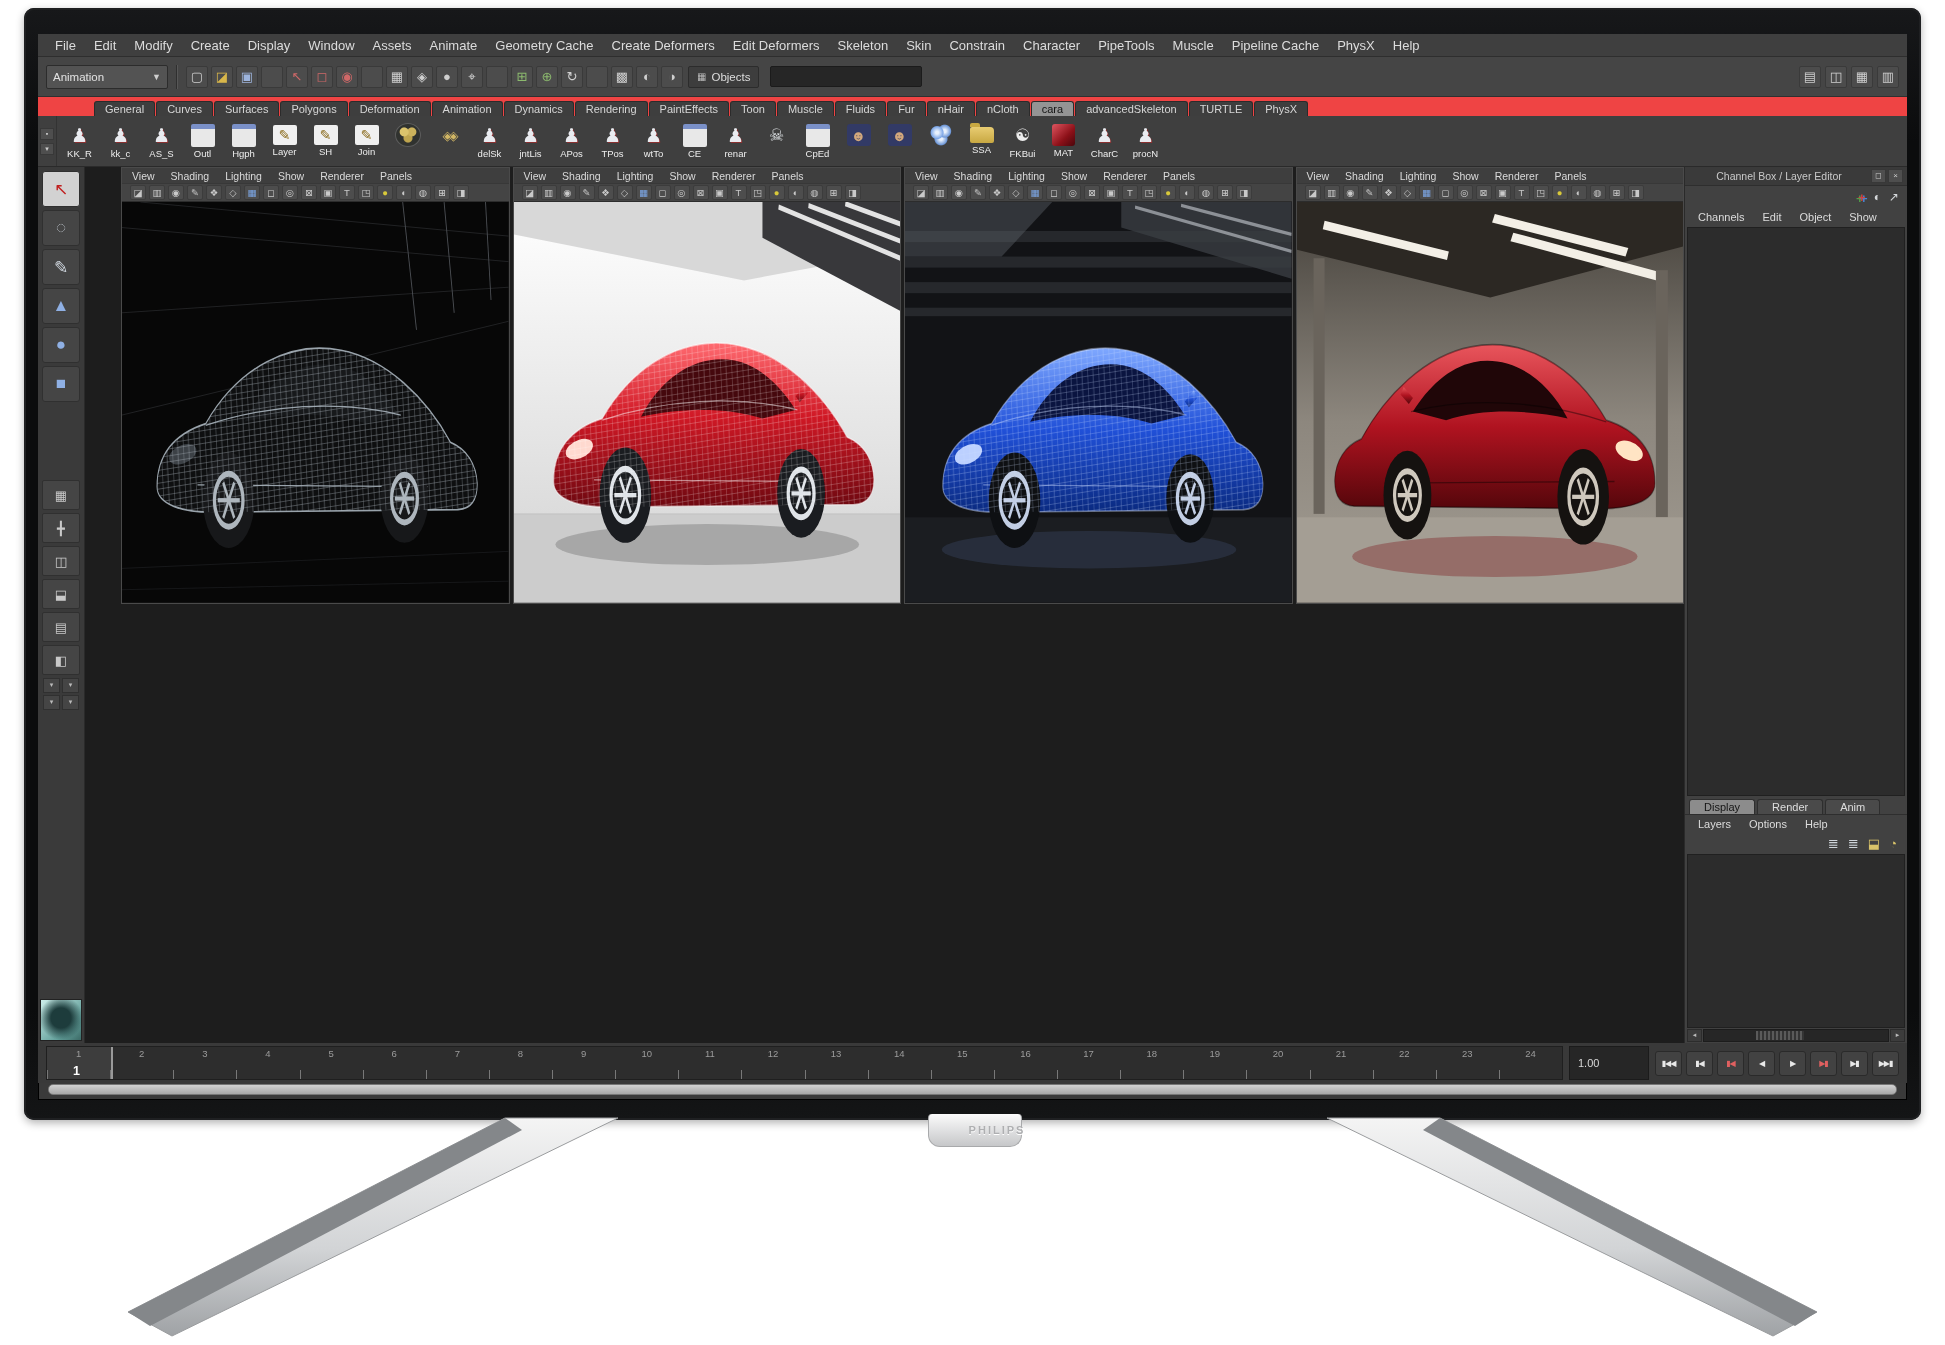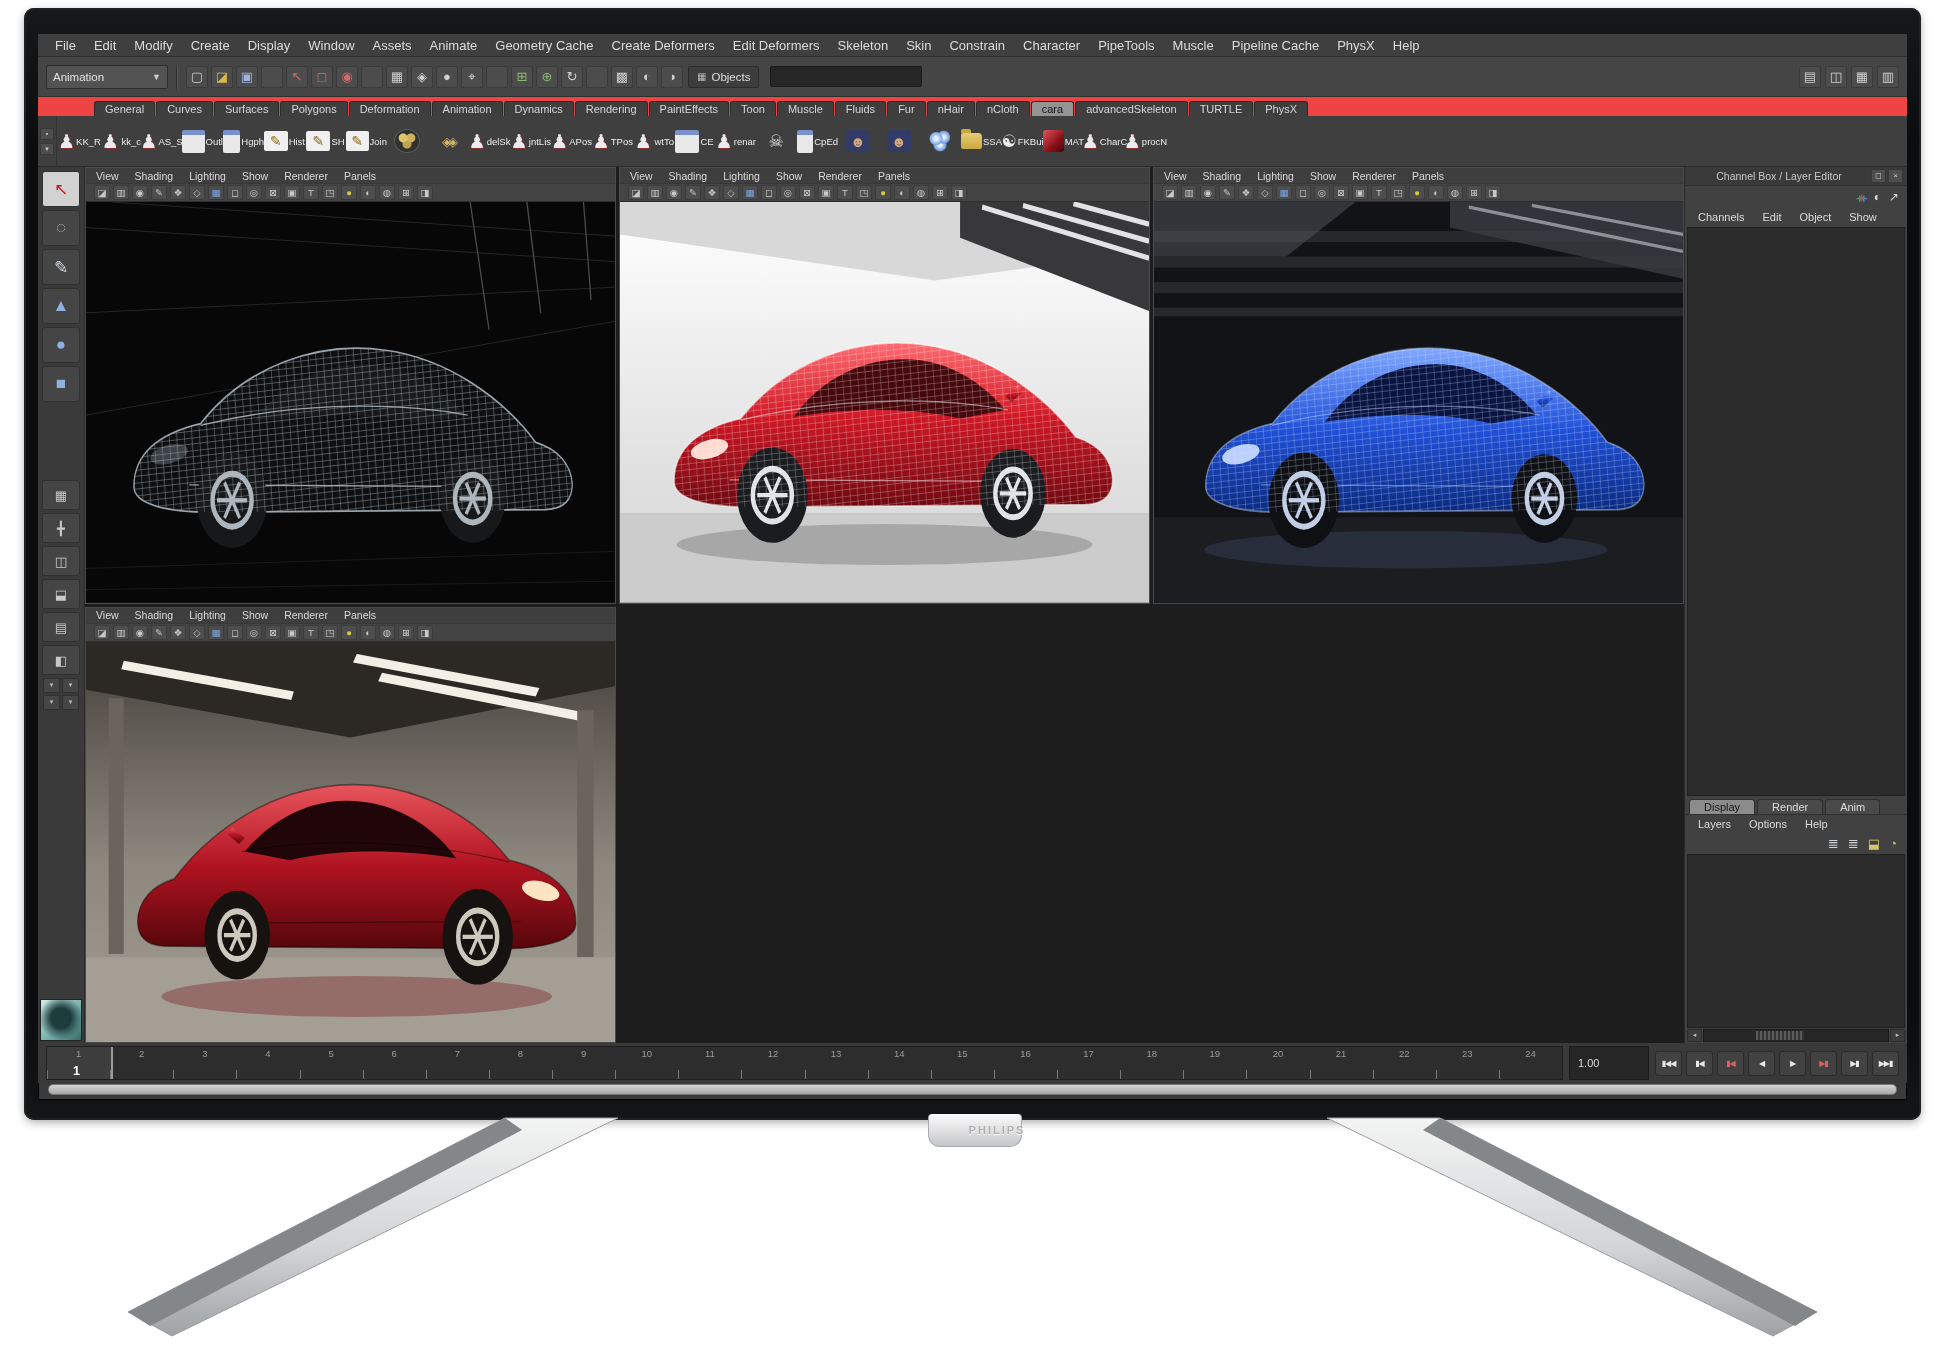--- a/index.html
+++ b/index.html
@@ -37,21 +37,21 @@
   .rightico{margin-left:auto;display:flex;gap:4px;}
 
   .shelftabs{height:19px;background:#ef4444;display:flex;align-items:flex-end;padding:0 4px 0 56px;}
   .stab{font-size:11px;color:#d6d6d6;background:#3e3e3e;border:1px solid #2b2b2b;border-bottom:none;
         padding:1px 10px;margin-right:1px;border-radius:3px 3px 0 0;}
   .stab.active{background:#949494;color:#141414;}
   .shelfrow{height:50px;background:#3f3f3f;border-bottom:1px solid #2a2a2a;display:flex;align-items:stretch;}
   .shelf-arrows{width:18px;display:flex;flex-direction:column;justify-content:center;gap:3px;align-items:center;border-right:1px solid #333;}
   .sharrow{width:12px;height:10px;background:#4e4e4e;border:1px solid #383838;color:#ccc;font-size:7px;line-height:9px;text-align:center;}
   .shelfitems{display:flex;align-items:center;padding:0 2px;overflow:hidden;}
-  .sitem{width:41px;display:flex;flex-direction:row;align-items:center;justify-content:center;gap:1px;}
+  .sitem{width:41px;display:flex;flex-direction:column;align-items:center;justify-content:center;gap:1px;}
   .slabel{font-size:9.5px;color:#ededed;min-height:11px;line-height:11px;white-space:nowrap;}
   .sicon{width:26px;height:24px;display:flex;align-items:center;justify-content:center;font-size:15px;color:#e3e6ea;}
   [data-icon="figure"]::before{content:"♟";font-size:19px;color:#e9ebf0;text-shadow:1px 1px 0 #8a3030;}
   [data-icon="window"]{background:#e8e8e8;border-top:5px solid #7a90c8;width:24px;height:18px;border-radius:2px;}
   [data-icon="pencil"]{background:#f0f0f0;border-radius:2px;width:24px;height:20px;color:#8a6a1a;}
   [data-icon="pencil"]::before{content:"✎";font-size:14px;}
   [data-icon="coins"]{background:radial-gradient(circle at 34% 36%,#dcc46c 4px,transparent 5px),
                       radial-gradient(circle at 66% 36%,#cdb35c 4px,transparent 5px),
                       radial-gradient(circle at 50% 64%,#bfa54e 4px,transparent 5px),#30322f;
                       border-radius:50%;border:1px solid #5c5c5c;width:24px;height:22px;}
@@ -77,21 +77,21 @@
   .tool:nth-of-type(4),.tool:nth-of-type(5),.tool:nth-of-type(6){color:#8fb0e4;}
   .tbgap{height:72px;}
   .layoutbtn{width:36px;height:28px;background:#454545;border:1px solid #303030;border-radius:2px;
              display:flex;align-items:center;justify-content:center;font-size:13px;color:#c9c9c9;}
   .minis{display:grid;grid-template-columns:17px 17px;gap:2px;}
   .minis span{height:13px;background:#454545;border:1px solid #303030;color:#bbb;font-size:7px;text-align:center;line-height:12px;}
   .tbspacer{flex:1;}
   .thumb{width:40px;height:40px;margin-bottom:2px;border:1px solid #222;
          background:radial-gradient(circle at 50% 45%,#1d3c3c 10px,transparent 22px),linear-gradient(135deg,#cdeeea,#63a09b 70%,#3c6a66);}
 
-  .viewgrid{flex:1;display:grid;grid-template-columns:1fr 1fr 1fr;grid-template-rows:1fr 1fr;gap:3px;background:#1d1d1d;min-width:0;}
+  .viewgrid{flex:1;display:grid;grid-template-columns:1fr 1fr 1fr 1fr;grid-template-rows:1fr 1fr;gap:3px;background:#1d1d1d;min-width:0;padding-left:36px;}
   .viewport{display:flex;flex-direction:column;min-height:0;min-width:0;border:1px solid #4a4a4a;}
   .vphead{height:15px;background:#3e3e3e;display:flex;align-items:center;gap:16px;padding:0 10px;flex:none;}
   .vm{font-size:10.5px;color:#dadada;}
   .vpicons{height:17px;background:#444;border-top:1px solid #383838;border-bottom:1px solid #2c2c2c;
            display:flex;align-items:center;gap:3px;padding:0 8px;flex:none;}
   .vpi{width:14px;height:13px;display:flex;align-items:center;justify-content:center;font-size:9.5px;
        color:#c9c9c9;background:#4d4d4d;border:1px solid #3c3c3c;border-radius:2px;}
   .vpi:nth-of-type(14){color:#d8c93a}.vpi:nth-of-type(7){color:#7aa3e0}
   .scene{flex:1;width:100%;min-height:0;display:block;}
 
@@ -327,21 +327,21 @@
               <span class="slabel">Outl</span>
             </div>
 
             <div class="sitem">
               <span class="sicon" data-icon="window"></span>
               <span class="slabel">Hgph</span>
             </div>
 
             <div class="sitem">
               <span class="sicon" data-icon="pencil"></span>
-              <span class="slabel">Hist</span>
+              <span class="slabel">Layer</span>
             </div>
 
             <div class="sitem">
               <span class="sicon" data-icon="pencil"></span>
               <span class="slabel">SH</span>
             </div>
 
             <div class="sitem">
               <span class="sicon" data-icon="pencil"></span>
               <span class="slabel">Join</span>

